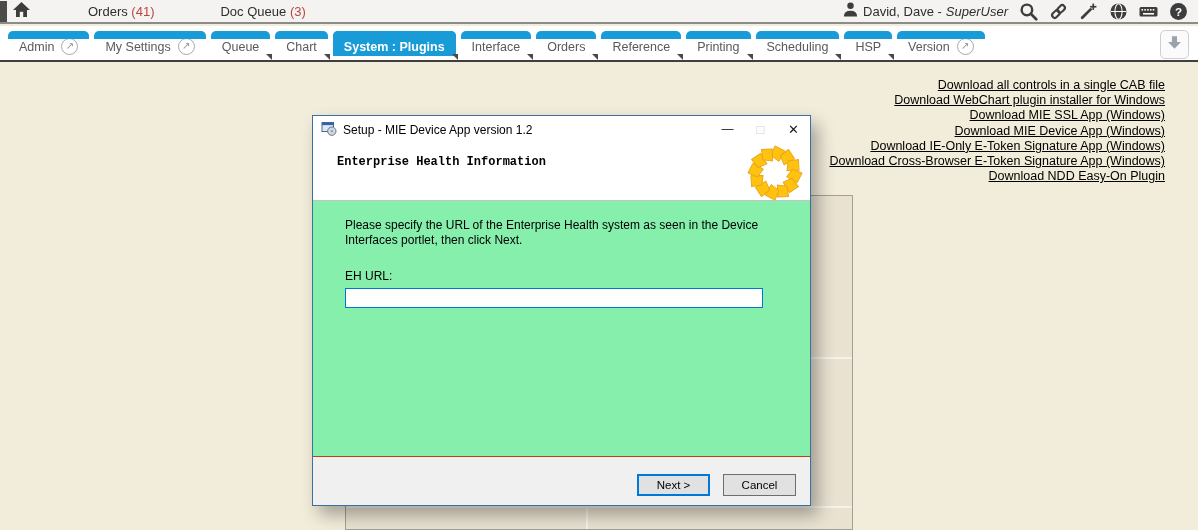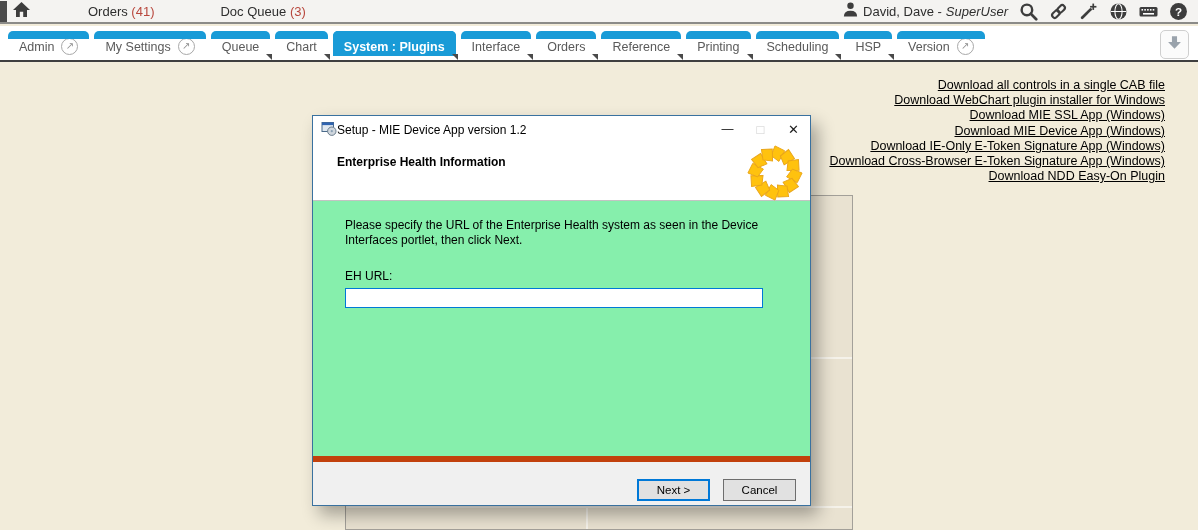--- a/index.html
+++ b/index.html
@@ -47,37 +47,37 @@
   
   .portlet { position:absolute; left:345px; top:195px; width:508px; height:335px;
              background:#e9e2d1; border:1px solid #a3a099; }
   .portlet .hline { position:absolute; left:0; right:0; height:2px; background:rgba(255,255,255,0.55); }
   .portlet .vline { position:absolute; top:312px; bottom:0; width:2px; background:rgba(255,255,255,0.55); }
 
   
   .dialog { position:absolute; left:312px; top:115px; width:499px; height:391px; background:#fff;
             border:1px solid #39719f; box-shadow:7px 9px 16px rgba(0,0,0,0.32); font-size:12px; }
   .dlg-titlebar { height:27px; display:flex; align-items:center; padding-left:8px; background:#fff; }
-  .dlg-title { font-size:12px; color:#000;text-align:right; }
+  .dlg-title { margin-left:6px; font-size:12px; color:#000;text-align:right; }
   .dlg-controls { margin-left:auto; display:flex; height:27px; }
   .dlg-ctl { width:33px; text-align:center; line-height:27px; cursor:pointer; }
   .dlg-ctl.min { font-size:12px; color:#1a1a1a; }
   .dlg-ctl.max { font-size:13px; color:#cfcfcf; }
   .dlg-ctl.close { font-size:13px; color:#1a1a1a; }
-  .dlg-header { position:relative; height:58px; background:#fff; border-bottom:1px solid #c3c3c3; }
+  .dlg-header { position:relative; height:58px; background:#fff; border-bottom:1px solid #c3c3c3;font-family:Liberation Mono, monospace; }
   .dlg-header .h-title { position:absolute; left:24px; top:12px; font-weight:bold; color:#000; }
   .dlg-header .h-sub { position:absolute; left:36px; top:30px; color:#000; }
   .eh-logo { position:absolute; right:6px; top:1px; }
   .dlg-body { position:relative; height:255px; background:#86efac; padding:17px 0 0 32px; }
   .dlg-text { width:452px; color:#000; line-height:15px; }
   .url-label { margin-top:21px; color:#000; }
   .url-input { margin-top:5px; width:418px; height:20px; border:1px solid #0078d7; background:#fff;
                font-size:12px; padding:1px 3px; outline:none; display:block; }
   .dlg-footer { position:absolute; left:0; right:0; bottom:0; height:49px; background:#f0f0f0;
-                border-top:6px solid #c2410c; }
+                border-top:1px solid #c2410c; }
   .btn { position:absolute; top:17px; height:22px; width:73px; background:#e1e1e1; font-size:11.5px;
          font-family:"Liberation Sans", sans-serif; text-align:center; cursor:pointer; color:#000; }
   .btn-next { right:100px; border:2px solid #0078d7; }
   .btn-cancel { right:14px; border:1px solid #6e6e6e; }
 </style>
 </head>
 <body>
 
 <div class="screen">
 

